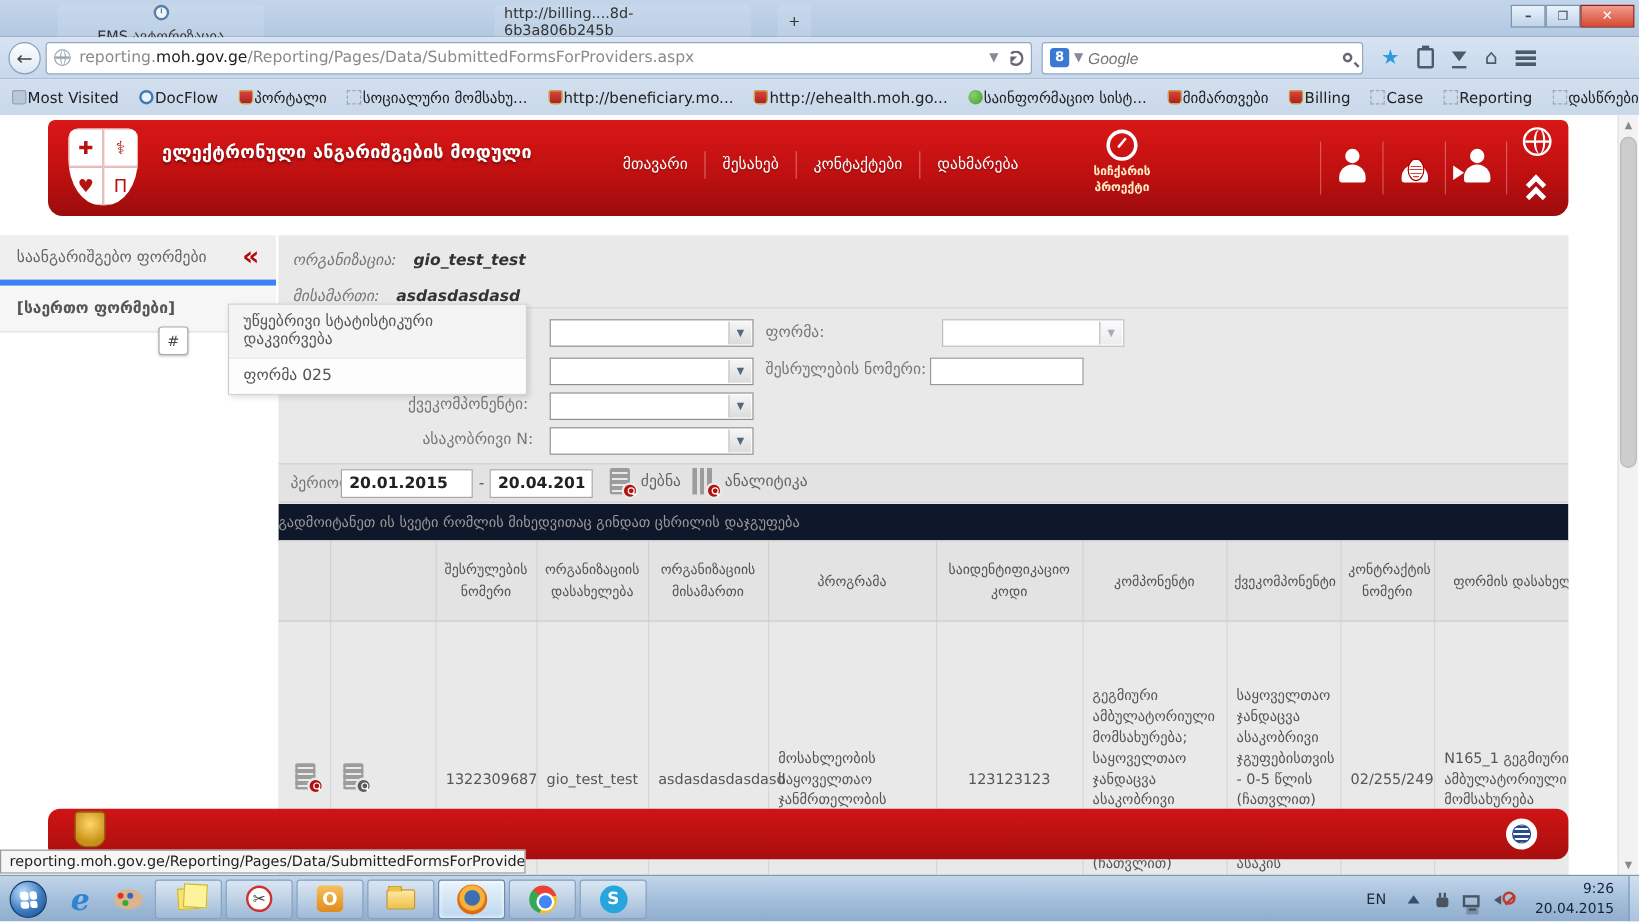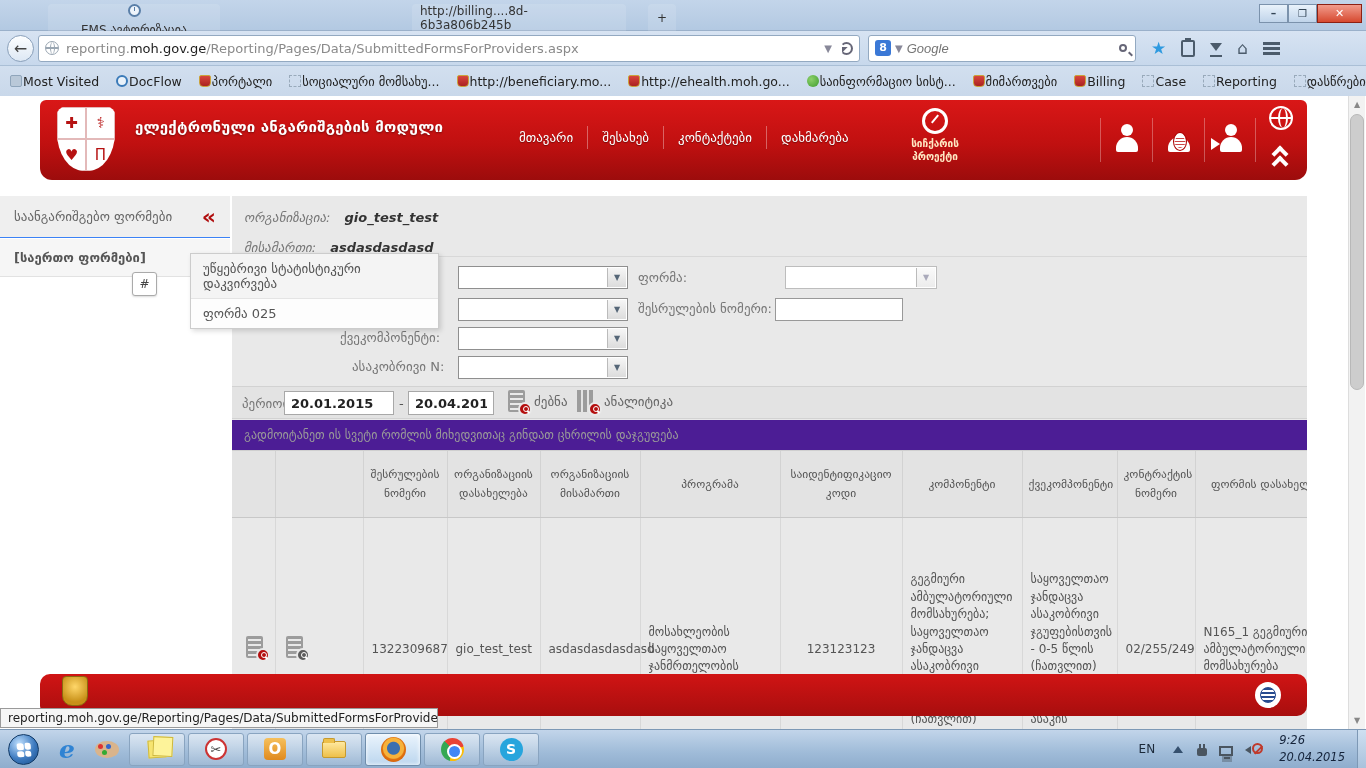--- a/index.html
+++ b/index.html
@@ -98,21 +98,21 @@
   .arrow-out { position:absolute; left:6px; top:20px; width:0; height:0; border:6px solid transparent; border-left:9px solid #fff; z-index:2; }
   .globe-w { position:absolute; right:14px; top:6px; width:24px; height:24px; border:2px solid #fff; border-radius:50%; }
   .globe-w::before { content:""; position:absolute; left:0; right:0; top:9px; height:2px; background:#fff; }
   .globe-w::after { content:""; position:absolute; left:7px; top:0; bottom:0; width:6px; border-left:2px solid #fff; border-right:2px solid #fff; border-radius:50%; }
   .chev-up { position:absolute; right:16px; top:46px; width:20px; height:24px; }
   .chev-up i { position:absolute; left:3px; width:12px; height:12px; border-top:4px solid #fff; border-left:4px solid #fff; transform:rotate(45deg); }
   .chev-up i:nth-child(1){ top:2px; } .chev-up i:nth-child(2){ top:12px; }
 
   
   .sb-head { position:absolute; left:0; top:100px; width:230px; height:42px; background:#efefef;
-    border-bottom:1px solid #3b82f6; display:flex; align-items:center; padding:0 14px; font-size:13px; color:#666; }
+    border-bottom:5px solid #3b82f6; display:flex; align-items:center; padding:0 14px; font-size:13px; color:#666; }
   .sb-collapse { margin-left:auto; color:#b00d0d; font-size:22px; font-weight:bold; line-height:20px; }
   .sb-item { position:absolute; left:0; top:143px; width:230px; height:38px; background:#f6f6f6;
     border-bottom:1px solid #e2e2e2; display:flex; align-items:center; padding:0 14px; font-size:13px; font-weight:bold; color:#555; }
   .sb-arrow { margin-left:auto; color:#999; font-size:15px; }
   .hash-btn { position:absolute; left:132px; top:176px; width:25px; height:24px; background:#fff; border:1px solid #aaa;
     border-radius:3px; font-size:12px; color:#444; text-align:center; line-height:22px; box-shadow:0 1px 2px rgba(0,0,0,.15); }
 
   
   .flyout { position:absolute; left:190px; top:157px; width:249px; background:#fdfdfd; border:1px solid #ccc;
     box-shadow:2px 2px 5px rgba(0,0,0,.15); z-index:6; font-size:13px; color:#555; }
@@ -145,22 +145,22 @@
   .tool-btn { position:absolute; top:3px; display:flex; align-items:center; gap:9px; font-size:13px; color:#666; }
   .doc-ico { position:relative; width:17px; height:22px; background:#9c9c9c; border-radius:2px;
     box-shadow:inset 0 0 0 2px #9c9c9c; background-image:repeating-linear-gradient(#9c9c9c 0 3px, #e9e9e9 3px 5px); }
   .bars-ico { position:relative; width:18px; height:22px;
     background:linear-gradient(90deg,#9c9c9c 0 4px, transparent 4px 6px, #9c9c9c 6px 10px, transparent 10px 12px, #9c9c9c 12px 16px, transparent 16px); }
   .badge { position:absolute; right:-7px; bottom:-4px; width:14px; height:14px; border-radius:50%; background:#b40f0f; border:2px solid #e9e9e9; }
   .badge::after { content:""; position:absolute; left:3px; top:2px; width:4px; height:4px; border:1.5px solid #fff; border-radius:50%; }
   .badge::before { content:""; position:absolute; left:7px; top:7px; width:3px; height:1.5px; background:#fff; transform:rotate(45deg); }
   .badge.dark { background:#5c5c5c; }
 
-  .hint-bar { position:absolute; left:0; right:0; top:224px; height:31px; background:#4c1d95; border-bottom:1px solid #cfcfcf;
-    font-size:12px; color:#999; line-height:31px; padding-left:12px; }
+  .hint-bar { position:absolute; left:0; right:0; top:224px; height:31px; background:#0f172a; border-bottom:1px solid #cfcfcf;
+    font-size:12px; color:#999; line-height:31px; }
 
   table.grid { border-collapse:collapse; table-layout:fixed; width:1113px; position:absolute; left:0; top:255px; }
   table.grid th { height:66px; background:#e3e3e3; font-size:11.5px; font-weight:normal; color:#555;
     border-right:1px solid #d2d2d2; border-bottom:1px solid #c8c8c8; text-align:center; padding:0 6px; line-height:1.6; }
   table.grid td { background:#e9e9e9; border-right:1px solid #d8d8d8; font-size:12px; color:#555;
     vertical-align:middle; padding:6px 8px; line-height:1.45; }
   tr.datarow { height:265px; }
   td.ccent { text-align:center; }
   .rowico { position:relative; display:inline-block; margin-left:2px; }
 
@@ -217,21 +217,21 @@
   .tray-up { width:0; height:0; border:5px solid transparent; border-bottom:7px solid #35506e; margin:0 8px; margin-top:-4px; }
   .ticon { width:16px; height:16px; margin:0 6px; position:relative; }
   .plug-i { background:#4a5560; width:10px; height:8px; border-radius:2px; margin-top:6px; }
   .plug-i::before { content:""; position:absolute; left:2px; top:-4px; width:2px; height:4px; background:#4a5560; box-shadow:4px 0 0 #4a5560; }
   .net-i { border:2px solid #4a5560; width:14px; height:10px; margin-top:3px; }
   .net-i::after { content:""; position:absolute; left:3px; bottom:-5px; width:6px; height:2px; background:#4a5560; box-shadow:0 1px 0 2px rgba(74,85,96,.4); }
   .spk-i { margin-top:2px; }
   .spk-i::before { content:""; position:absolute; left:0; top:4px; border:4px solid transparent; border-right:6px solid #4a5560; border-left:none; }
   .spk-i i { position:absolute; right:-2px; top:1px; width:11px; height:11px; border:2px solid #c0392b; border-radius:50%; }
   .spk-i i::after { content:""; position:absolute; left:-1px; top:4px; width:11px; height:2px; background:#c0392b; transform:rotate(-45deg); }
-  .tray-clock { text-align:left; font-size:11.5px; color:#14233a; line-height:1.5; padding:0 12px;font-style:italic; }
+  .tray-clock { text-align:right; font-size:11.5px; color:#14233a; line-height:1.5; padding:0 12px; }
   .show-desktop { width:9px; height:100%; border-left:1px solid #7d98b5; background:linear-gradient(#cfe0f1,#a9c2dc); }
 </style>
 </head>
 <body>
 
 <div class="screen">
 
   <div class="titlebar">
     <div class="tab inactive" style="left:48px; width:172px;">
       <span class="tab-ico"></span>

